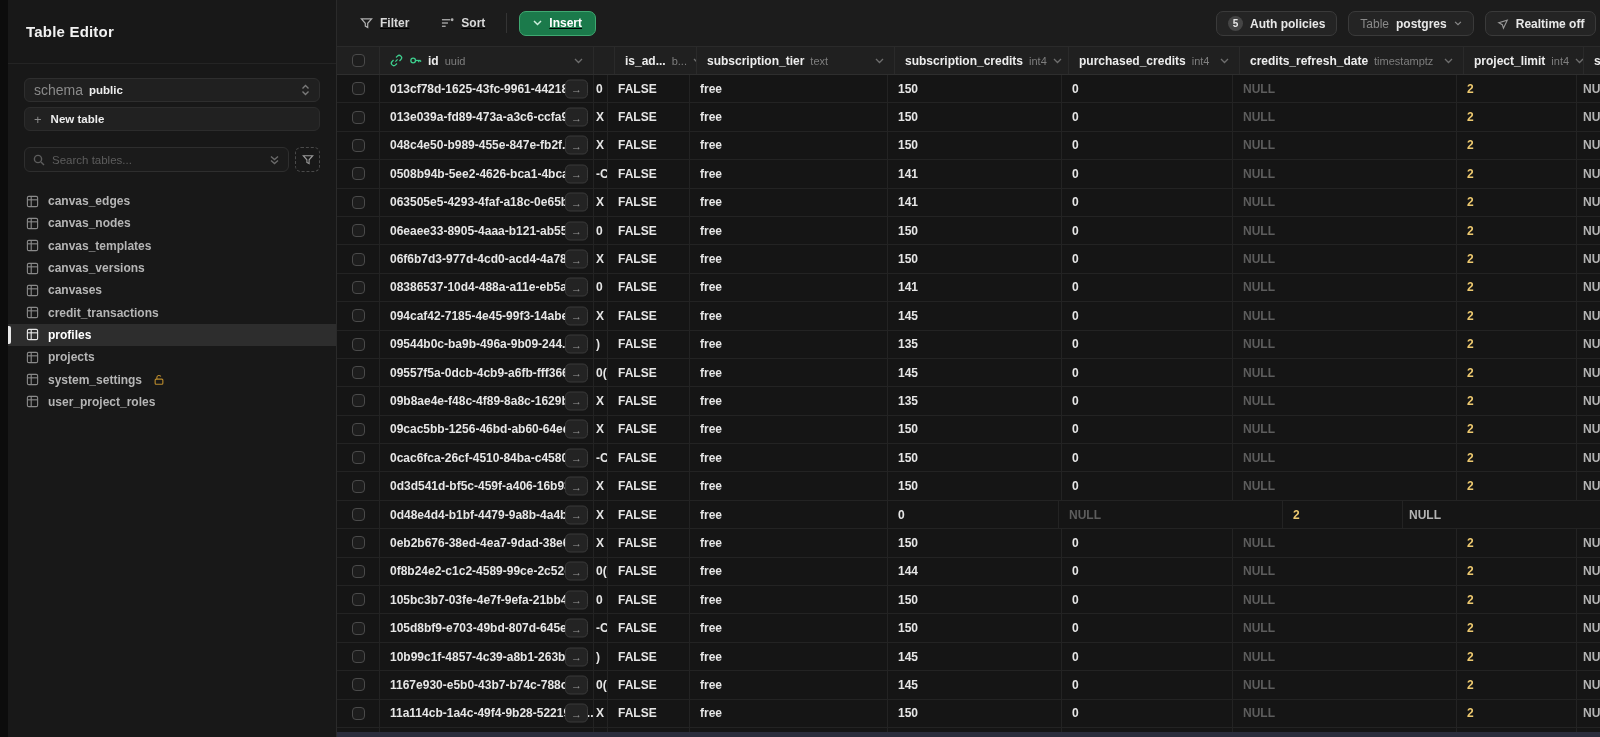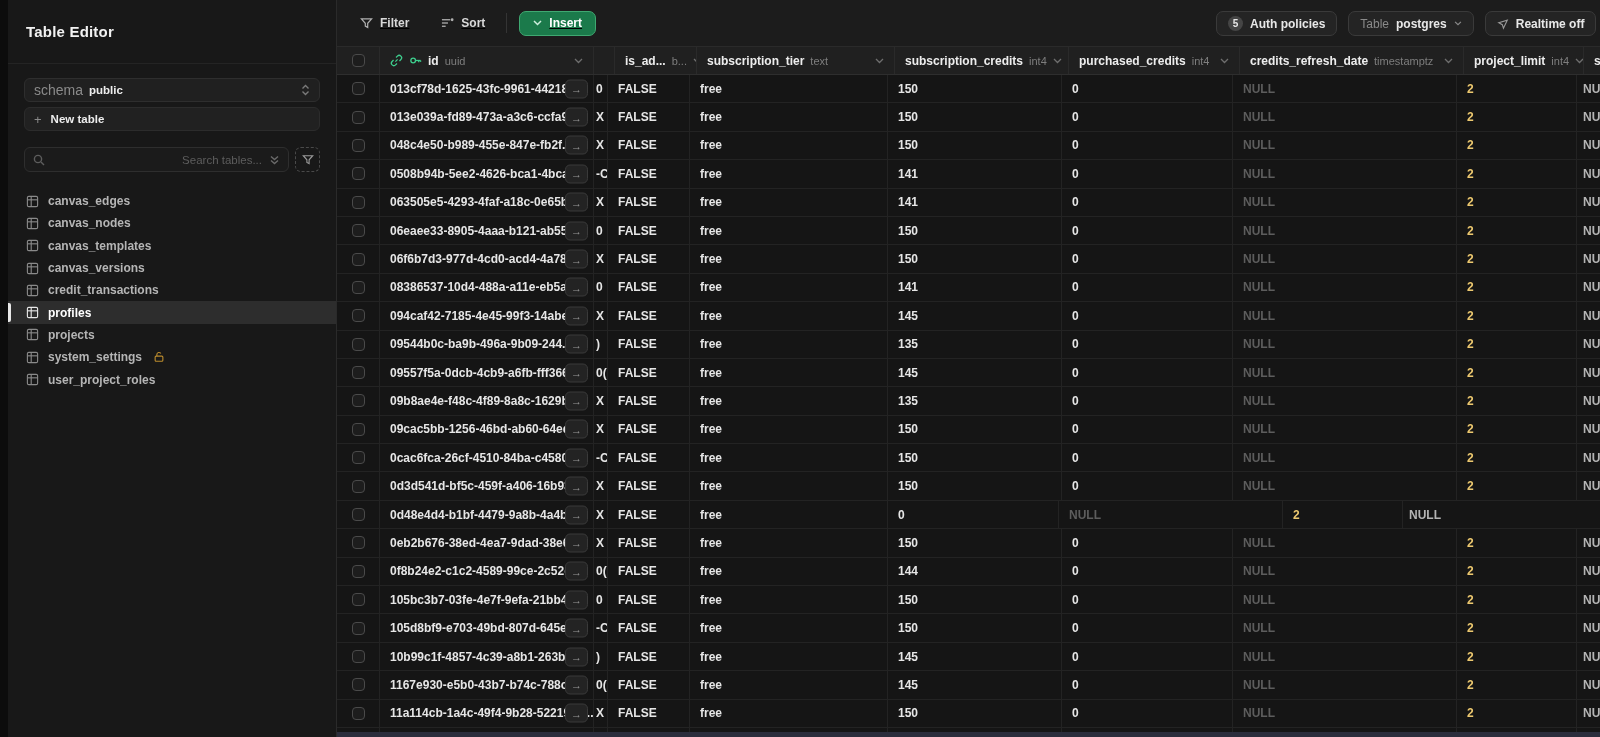--- a/index.html
+++ b/index.html
@@ -26,21 +26,21 @@
   .select-caret { margin-left:auto; color:#7a7a7a; }
   .new-table-btn { margin-top:5px; width:100%; height:24px; display:flex; align-items:center;
     gap:9px; padding:0 9px; background:#212121; border:1px solid #2c2c2c; border-radius:6px;
     cursor:pointer; }
   .plus-glyph { color:#8a8a8a; font-size:13px; line-height:1; }
   .new-table-label { color:#ededed; font-size:11.5px; font-weight:700; }
   .search-row { margin-top:16px; display:flex; gap:6px; }
   .search-box { flex:1; height:25px; display:flex; align-items:center; gap:7px; padding:0 8px;
     background:#1b1b1b; border:1px solid #2e2e2e; border-radius:6px; }
   .search-box input { flex:1; background:transparent; border:none; outline:none;
-    color:#c9c9c9; font-size:11.5px; font-family:"Liberation Sans",sans-serif;text-align:right; }
+    color:#c9c9c9; font-size:11.5px; font-family:"Liberation Sans",sans-serif; }
   .search-box input::placeholder { color:#5d5d5d; }
   .sidebar-filter-btn { width:25px; height:25px; border:1px dashed #4a4a4a; border-radius:6px;
     background:transparent; display:flex; align-items:center; justify-content:center; cursor:pointer; }
   .table-list { margin-top:14px; }
   .table-item { position:relative; height:22.3px; display:flex; align-items:center; gap:9px;
     padding:0 18px; cursor:pointer; }
   .table-item .tname { color:#b5b5b5; font-size:12px; font-weight:600; }
   .table-item.selected { background:#2d2d2d; }
   .table-item.selected .tname { color:#ffffff; }
   .table-item.selected::before { content:""; position:absolute; left:0; top:2px; bottom:2px;
@@ -187,20 +187,30 @@
           <div class="tname">canvas_versions</div>
         </div>
         <div class="table-item">
           <div class="licon">
             <svg width="13" height="13" viewBox="0 0 14 14" fill="none" stroke="#8a8a8a" stroke-width="1.2">
               <rect x="1.5" y="1.5" width="11" height="11" rx="1.5"></rect>
               <path d="M1.5 5.2 h11"></path>
               <path d="M5.6 1.5 v11"></path>
             </svg>
           </div>
+          <div class="tname">canvases</div>
+        </div>
+        <div class="table-item">
+          <div class="licon">
+            <svg width="13" height="13" viewBox="0 0 14 14" fill="none" stroke="#8a8a8a" stroke-width="1.2">
+              <rect x="1.5" y="1.5" width="11" height="11" rx="1.5"></rect>
+              <path d="M1.5 5.2 h11"></path>
+              <path d="M5.6 1.5 v11"></path>
+            </svg>
+          </div>
           <div class="tname">credit_transactions</div>
         </div>
         <div class="table-item selected">
           <div class="licon">
             <svg width="13" height="13" viewBox="0 0 14 14" fill="none" stroke="#e8e8e8" stroke-width="1.2">
               <rect x="1.5" y="1.5" width="11" height="11" rx="1.5"></rect>
               <path d="M1.5 5.2 h11"></path>
               <path d="M5.6 1.5 v11"></path>
             </svg>
           </div>

